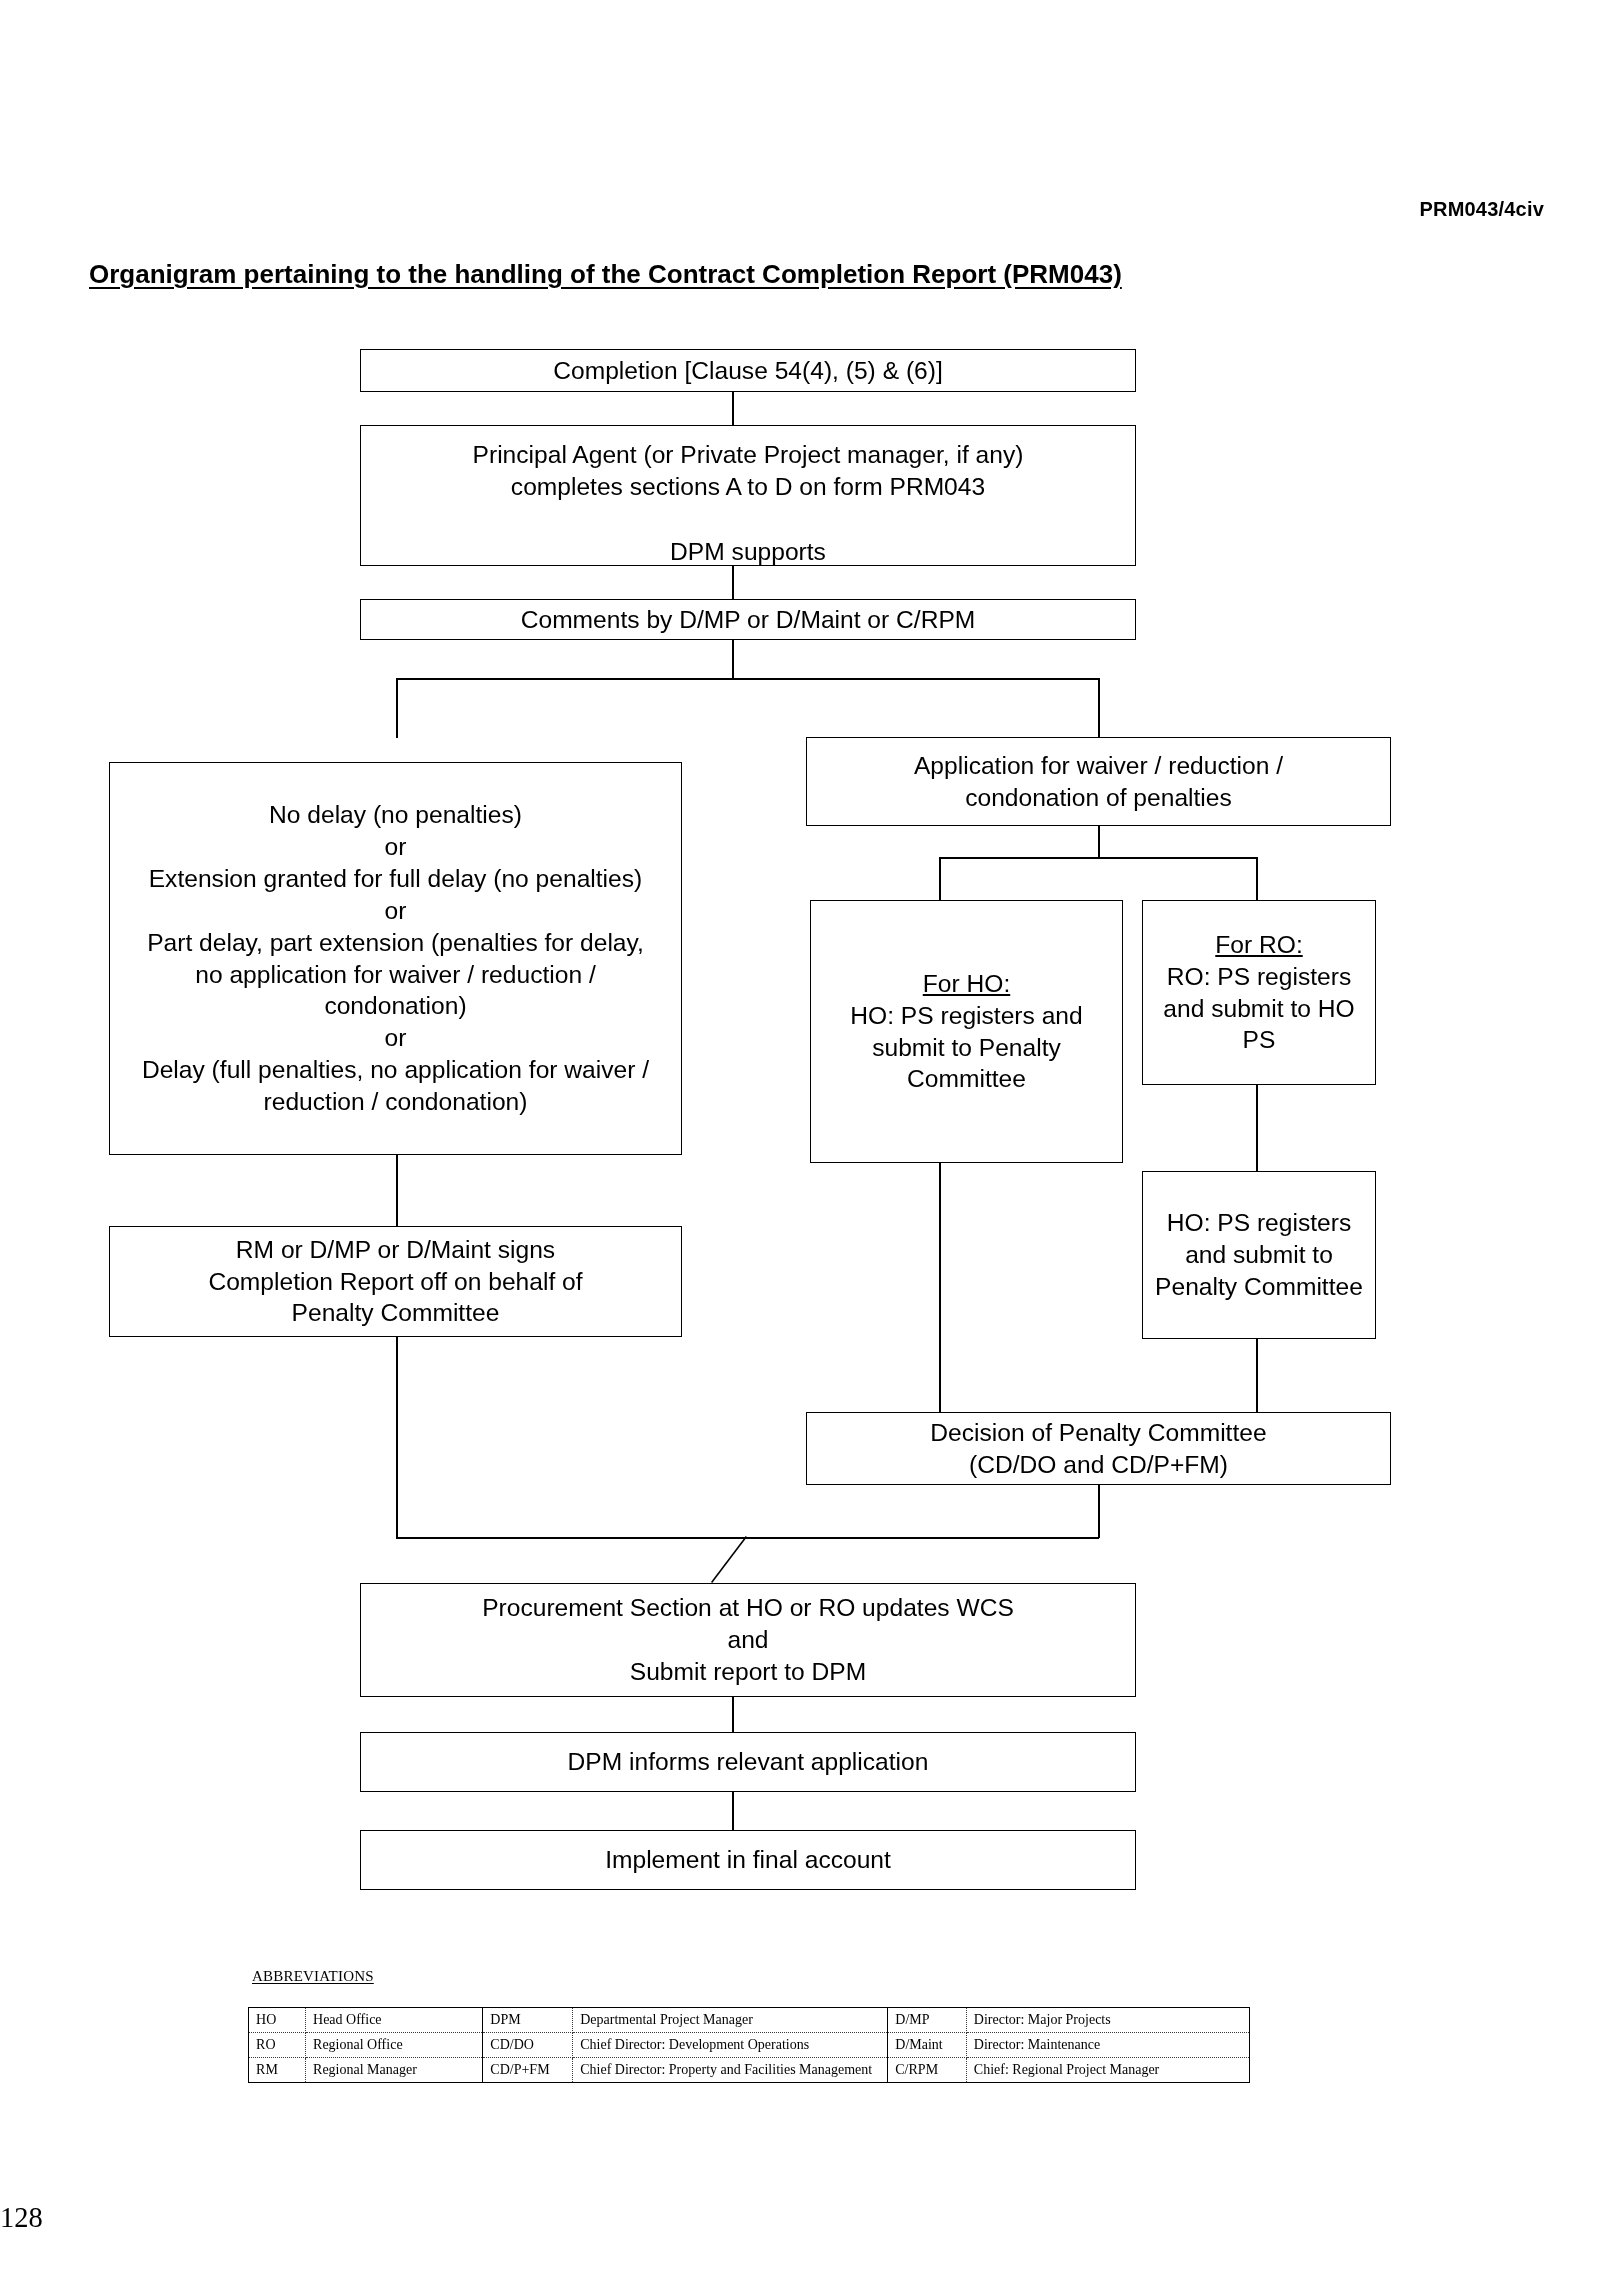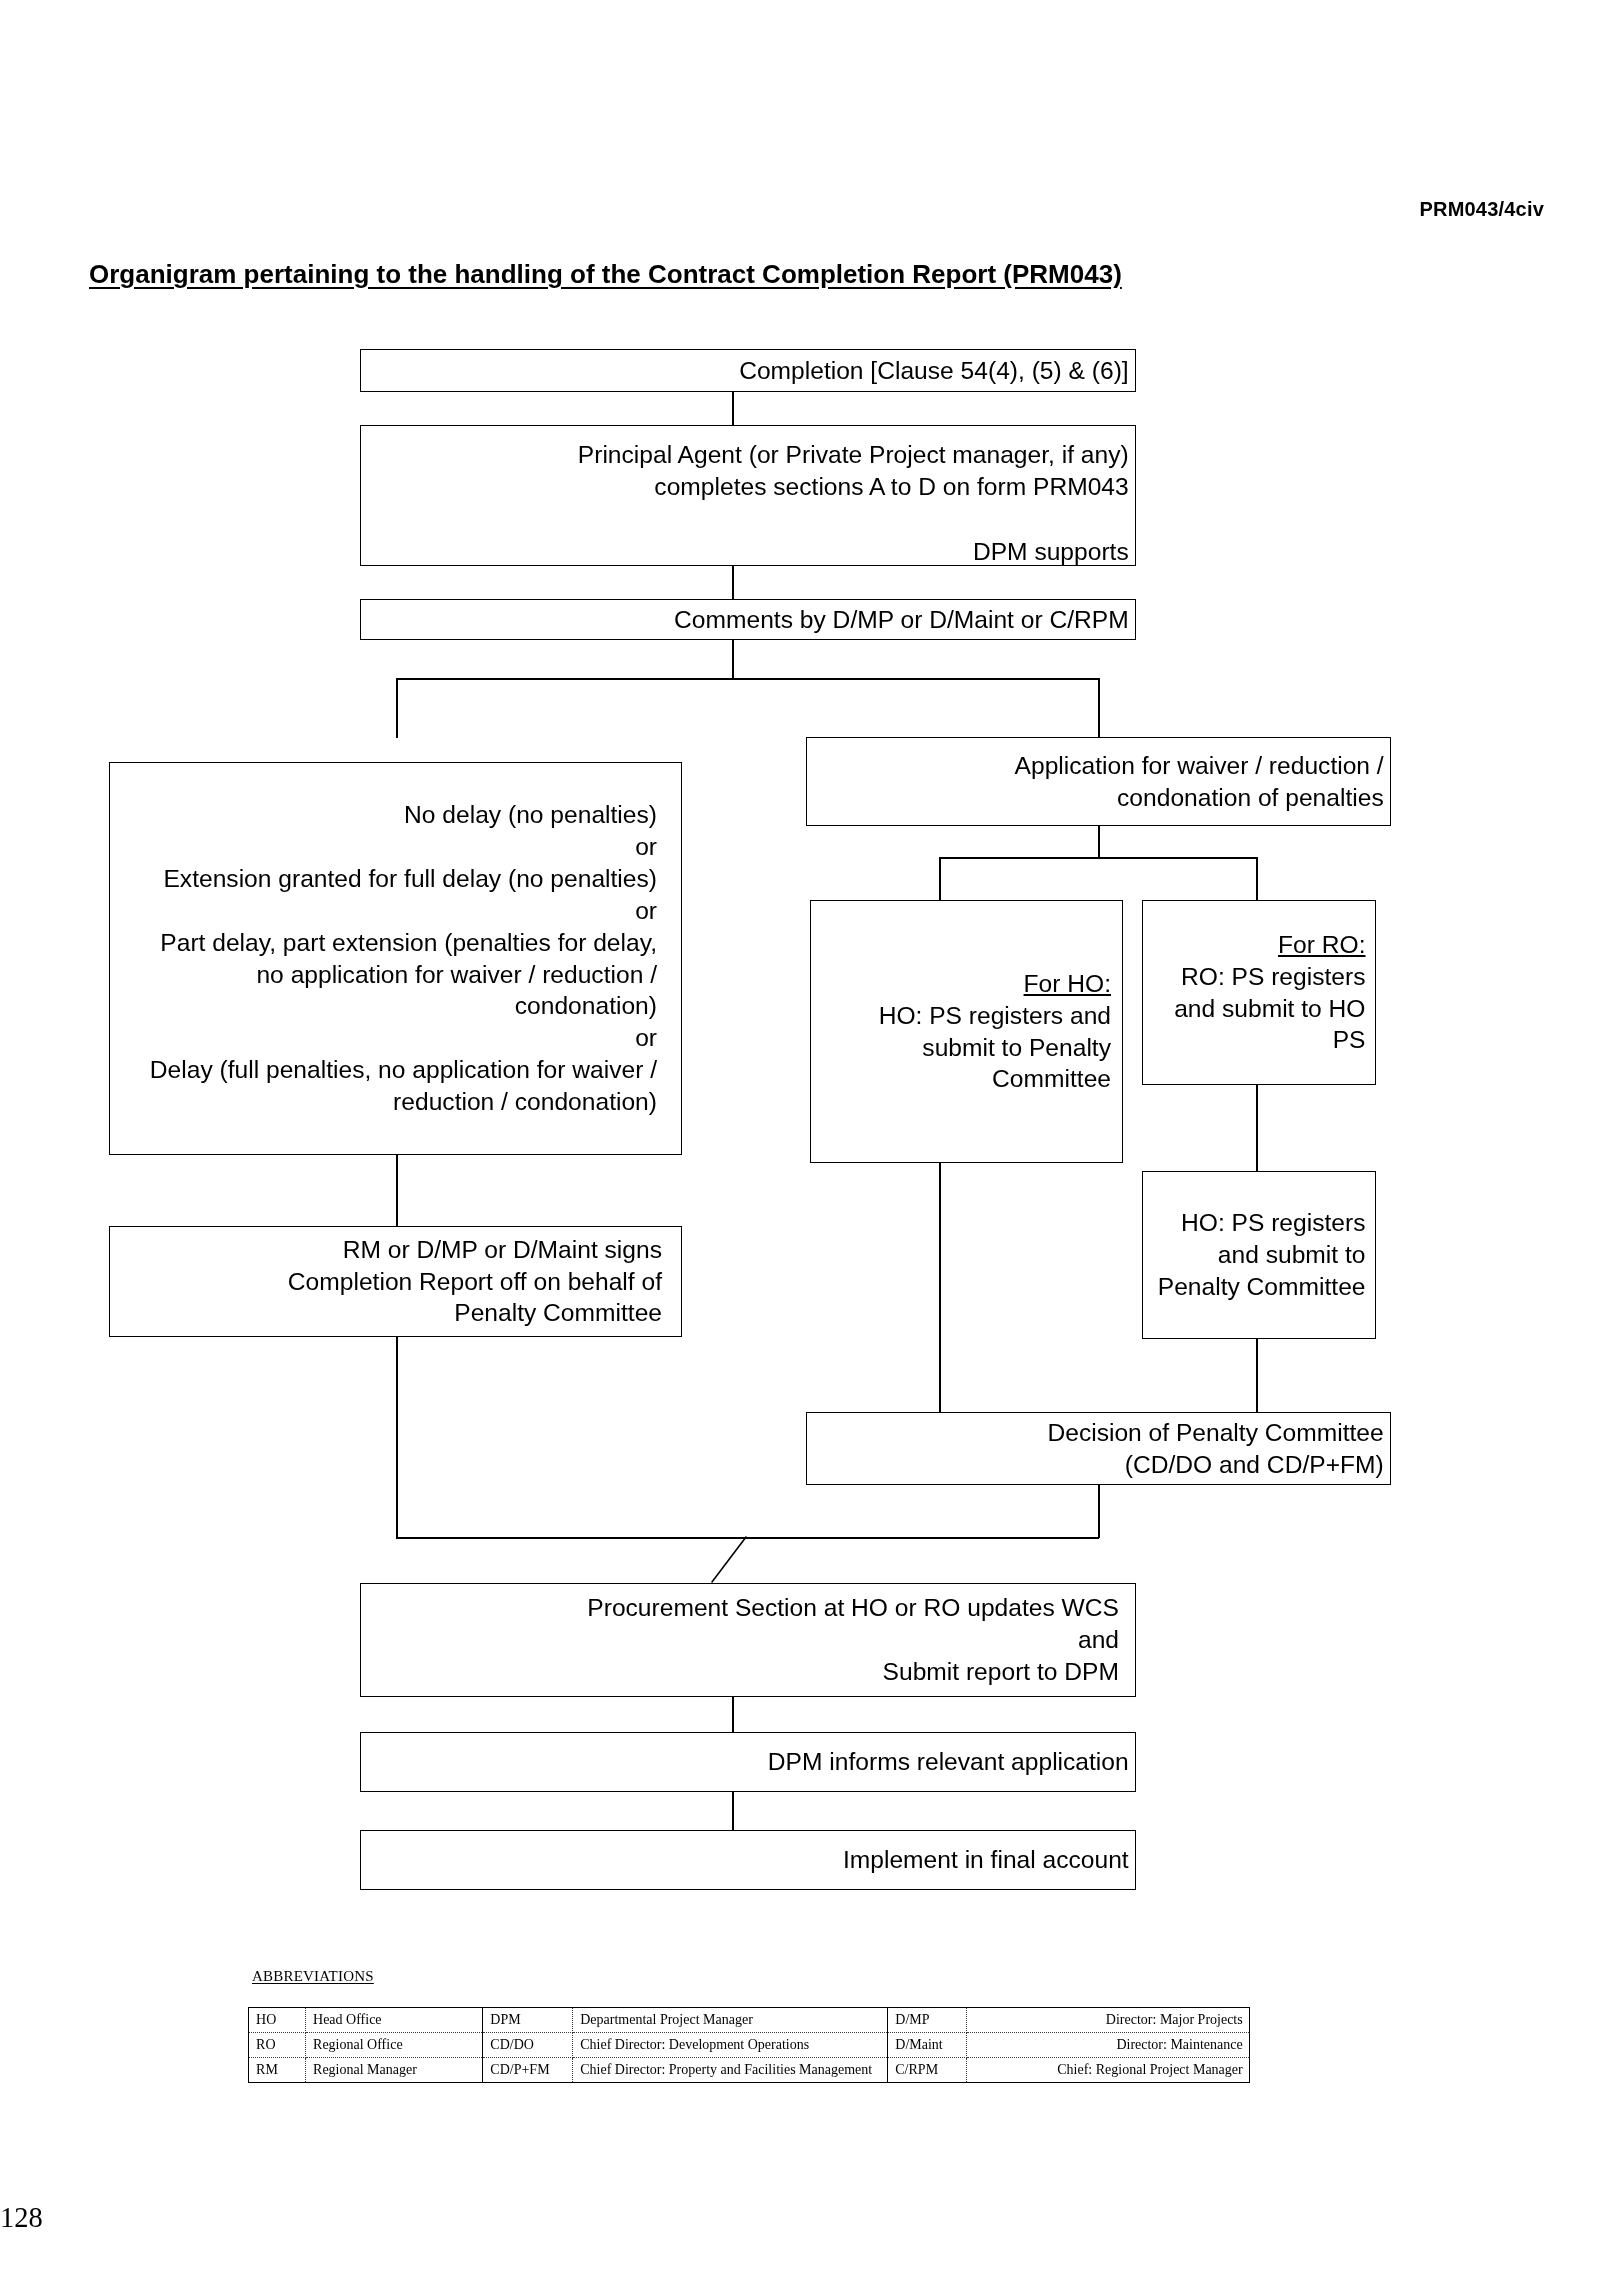--- a/index.html
+++ b/index.html
@@ -44,21 +44,21 @@
 
   
   .box {
     position: absolute;
     box-sizing: border-box;
     border: 1.6px solid #000000;
     background: #ffffff;
     display: flex;
     align-items: center;
     justify-content: center;
-    text-align: right;
+    text-align: center;
     font-size: 24.6px;
     line-height: 1.30;
     padding: 3.2px 6.3px;
     z-index: 3;
   }
   .box .txt { width: 100%; white-space: pre-line; }
   .u { text-decoration: underline; text-underline-offset: 2.4px; }
 
   
   .ln {
@@ -99,21 +99,21 @@
   .abbr-table td {
     border-right: 0.8px dotted #3a3a3a;
     border-bottom: 0.8px dotted #3a3a3a;
     padding: 4px 6.3px 4px 7.1px;
     vertical-align: middle;
     white-space: nowrap;
   }
   .abbr-table tr:last-child td { border-bottom: none; }
   .abbr-table { border: 1.2px solid #000; }
   .abbr-table td.sep { border-right: 1.2px solid #000; }
-  .abbr-table td.last { border-right: none; text-align: right; }
+  .abbr-table td.last { border-right: none; }
   .c-key   { width: 41px; text-align: left; }
   .c-val   { width: 158px; }
   .c-key2  { width: 73px; }
   .c-val2  { width: 238px; }
   .c-key3  { width: 62px; }
   .c-val3  { width: 261px; }
 
   
   .page-num {
     position: absolute;

